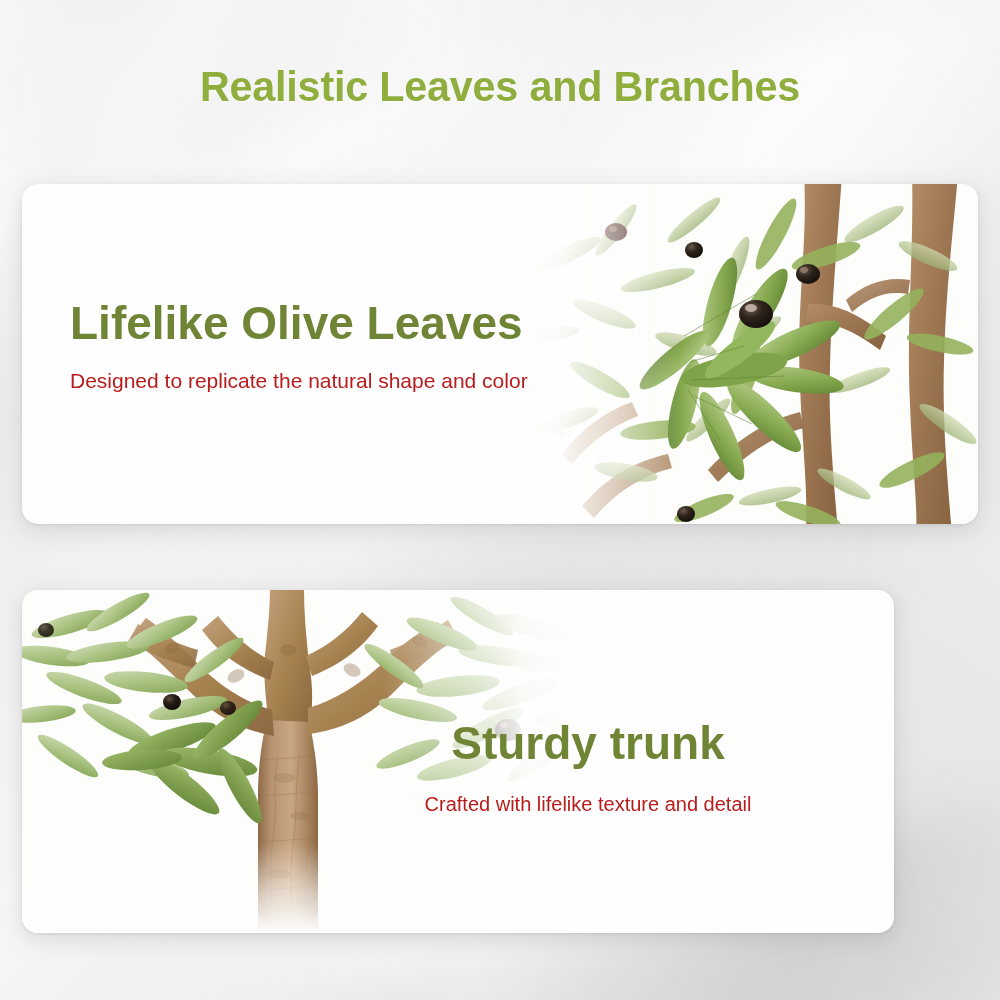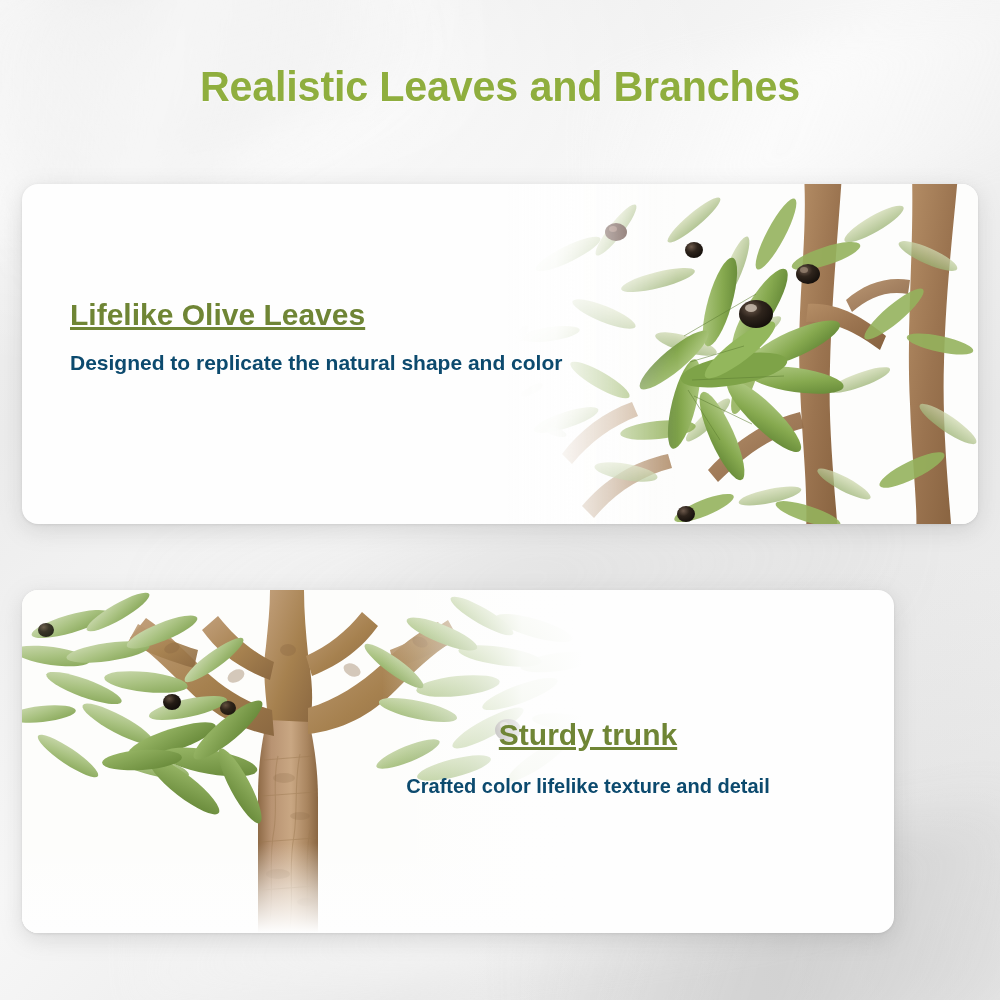--- a/index.html
+++ b/index.html
@@ -59,32 +59,31 @@
     box-shadow:0 6px 22px rgba(120,120,120,0.22), 0 1px 3px rgba(120,120,120,0.18);
   }
   #card-leaves { left:22px; top:184px; width:956px; height:340px; }
   #card-trunk  { left:22px; top:590px; width:872px; height:343px; }
 
   .card-text {
     position:absolute;
     z-index:3;
   }
   .card-heading {
-    font-size:30px;
+    font-size:46px;
     font-weight:bold;
     color:#6f8535;
     line-height:1.12;
     white-space:nowrap;
-    text-decoration:underline;
   }
   .card-sub {
     margin-top:17px;
     font-size:21px;
-    font-weight:700;
-    color:#0c4a6e;
+    font-weight:400;
+    color:#b91c1c;
     line-height:1.38;
   }
 
   
   #card-leaves .card-text { left:48px; top:114px; width:505px; text-align:left; }
   
   #card-trunk .card-text  { right:56px; top:128px; width:500px; text-align:center; }
   #card-trunk .card-sub   { margin-top:21px; font-size:20px; white-space:nowrap; }
 
   
@@ -366,17 +365,17 @@
           <ellipse cx="206" cy="118" rx="8" ry="7" fill="url(#olv2)" opacity=".9"></ellipse>
           <ellipse cx="24" cy="40" rx="8" ry="7" fill="url(#olv2)" opacity=".85"></ellipse>
         </g>
       </svg>
       <div class="fade-right"></div>
       <div class="fade-bottom"></div>
     </div>
 
     <div class="card-text">
       <div class="card-heading">Sturdy trunk</div>
-      <div class="card-sub">Crafted color lifelike texture and detail</div>
+      <div class="card-sub">Crafted with lifelike texture and detail</div>
     </div>
   </section>
 
 </div>
 
 </body></html>

